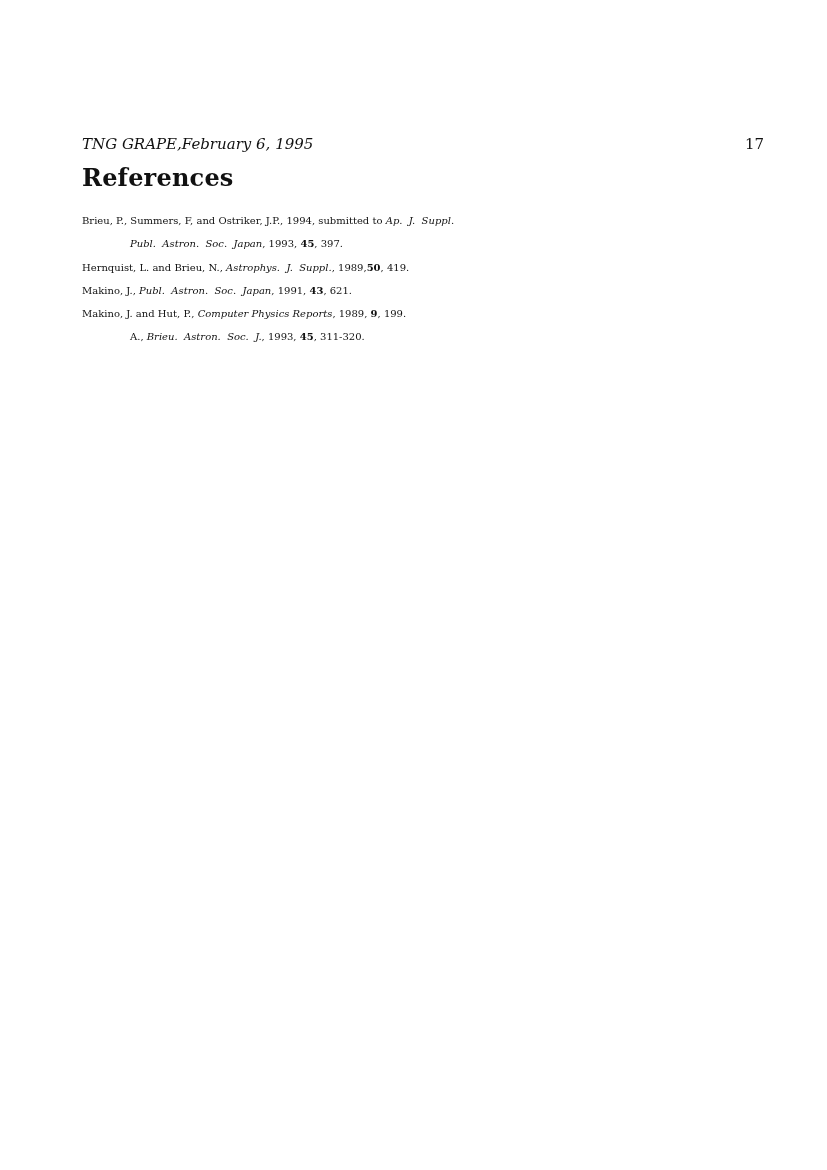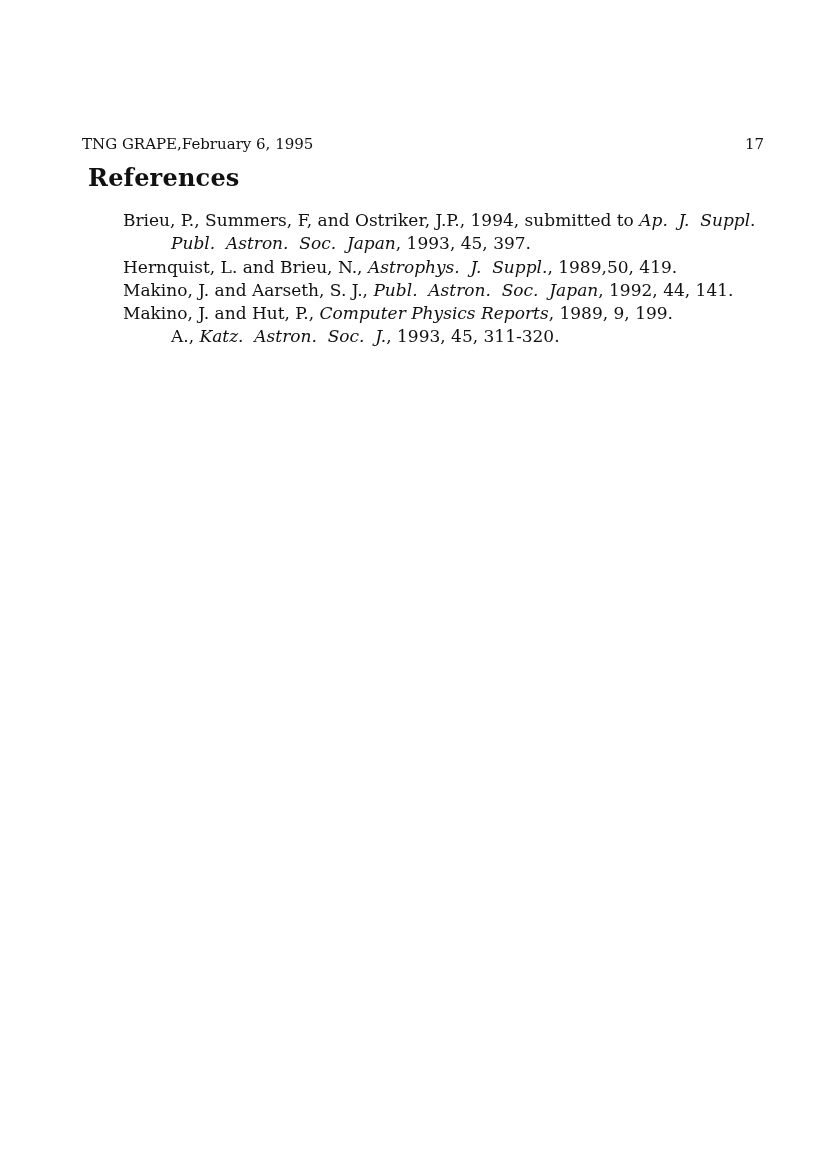--- a/index.html
+++ b/index.html
@@ -21,52 +21,52 @@
     left: 82px;
     top: 136px;
     width: 682px;
     display: flex;
     justify-content: space-between;
     align-items: baseline;
     font-size: 15px;
     line-height: 17px;
   }
   .header .running-title {
+    font-style: italic;
     white-space: pre-wrap;
   }
   .header .pageno {
     font-style: normal;
   }
   .section-heading {
     position: absolute;
-    left: 88px;
+    left: 82px;
     top: 164px;
     font-size: 24px;
     font-weight: bold;
     line-height: 28px;
     letter-spacing: 0.2px;
   }
   .ref-list {
     position: absolute;
     left: 82px;
     top: 209px;
     width: 700px;
   }
   .ref-line {
     white-space: pre-wrap;
-    font-size: 17px;
+    font-size: 10px;
     line-height: 23.3px;
     height: 23.3px;
-    margin-left: 41px;
   }
   .ref-line.indent {
     padding-left: 48px;
   }
   .it { font-style: italic; }
-  .b  { font-weight: normal; }
+  .b  { font-weight: bold; }
 </style>
 </head>
 <body>
 
 <div class="page">
 
   <div class="header">
     <span class="running-title">TNG GRAPE,February 6, 1995</span>
     <span class="pageno">17</span>
   </div>
@@ -75,25 +75,25 @@
 
   <div class="ref-list">
 
     <div class="ref-line"><span>Brieu, P., Summers, F, and Ostriker, J.P., 1994, submitted to </span><span class="it">Ap.  J.  Suppl.</span></div>
 
 
     <div class="ref-line indent"><span class="it">Publ.  Astron.  Soc.  Japan</span><span>, 1993, </span><span class="b">45</span><span>, 397.</span></div>
 
     <div class="ref-line"><span>Hernquist, L. and Brieu, N., </span><span class="it">Astrophys.  J.  Suppl.</span><span>, 1989,</span><span class="b">50</span><span>, 419.</span></div>
 
+    <div class="ref-line"><span>Makino, J., </span><span class="it">Publ.  Astron.  Soc.  Japan</span><span>, 1991, </span><span class="b">43</span><span>, 621.</span></div>
 
-    <div class="ref-line"><span>Makino, J. and Aarseth, S. J., </span><span class="it">Publ.  Astron.  Soc.  Japan</span><span>, 1992, </span><span class="b">44</span><span>, 141.</span></div>
 
     <div class="ref-line"><span>Makino, J. and Hut, P., </span><span class="it">Computer Physics Reports</span><span>, 1989, </span><span class="b">9</span><span>, 199.</span></div>
 
 
 
 
-    <div class="ref-line indent"><span>A., </span><span class="it">Katz.  Astron.  Soc.  J.</span><span>, 1993, </span><span class="b">45</span><span>, 311-320.</span></div>
+    <div class="ref-line indent"><span>A., </span><span class="it">Brieu.  Astron.  Soc.  J.</span><span>, 1993, </span><span class="b">45</span><span>, 311-320.</span></div>
 
   </div>
 
 </div>
 
 </body></html>

